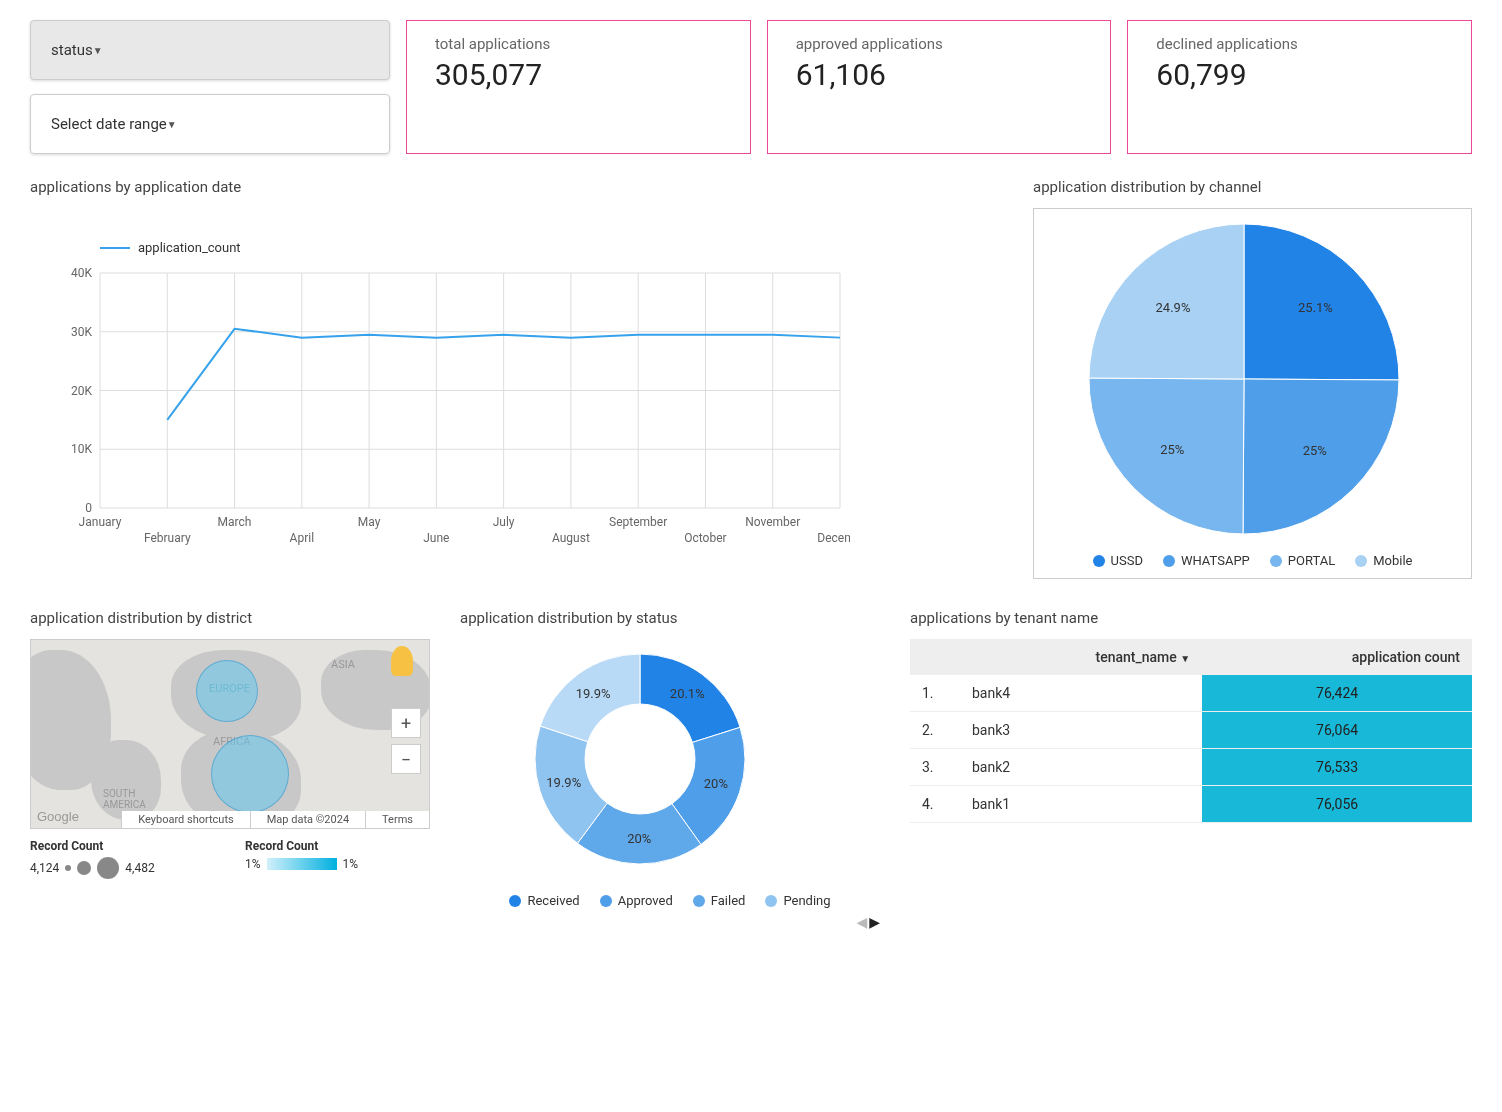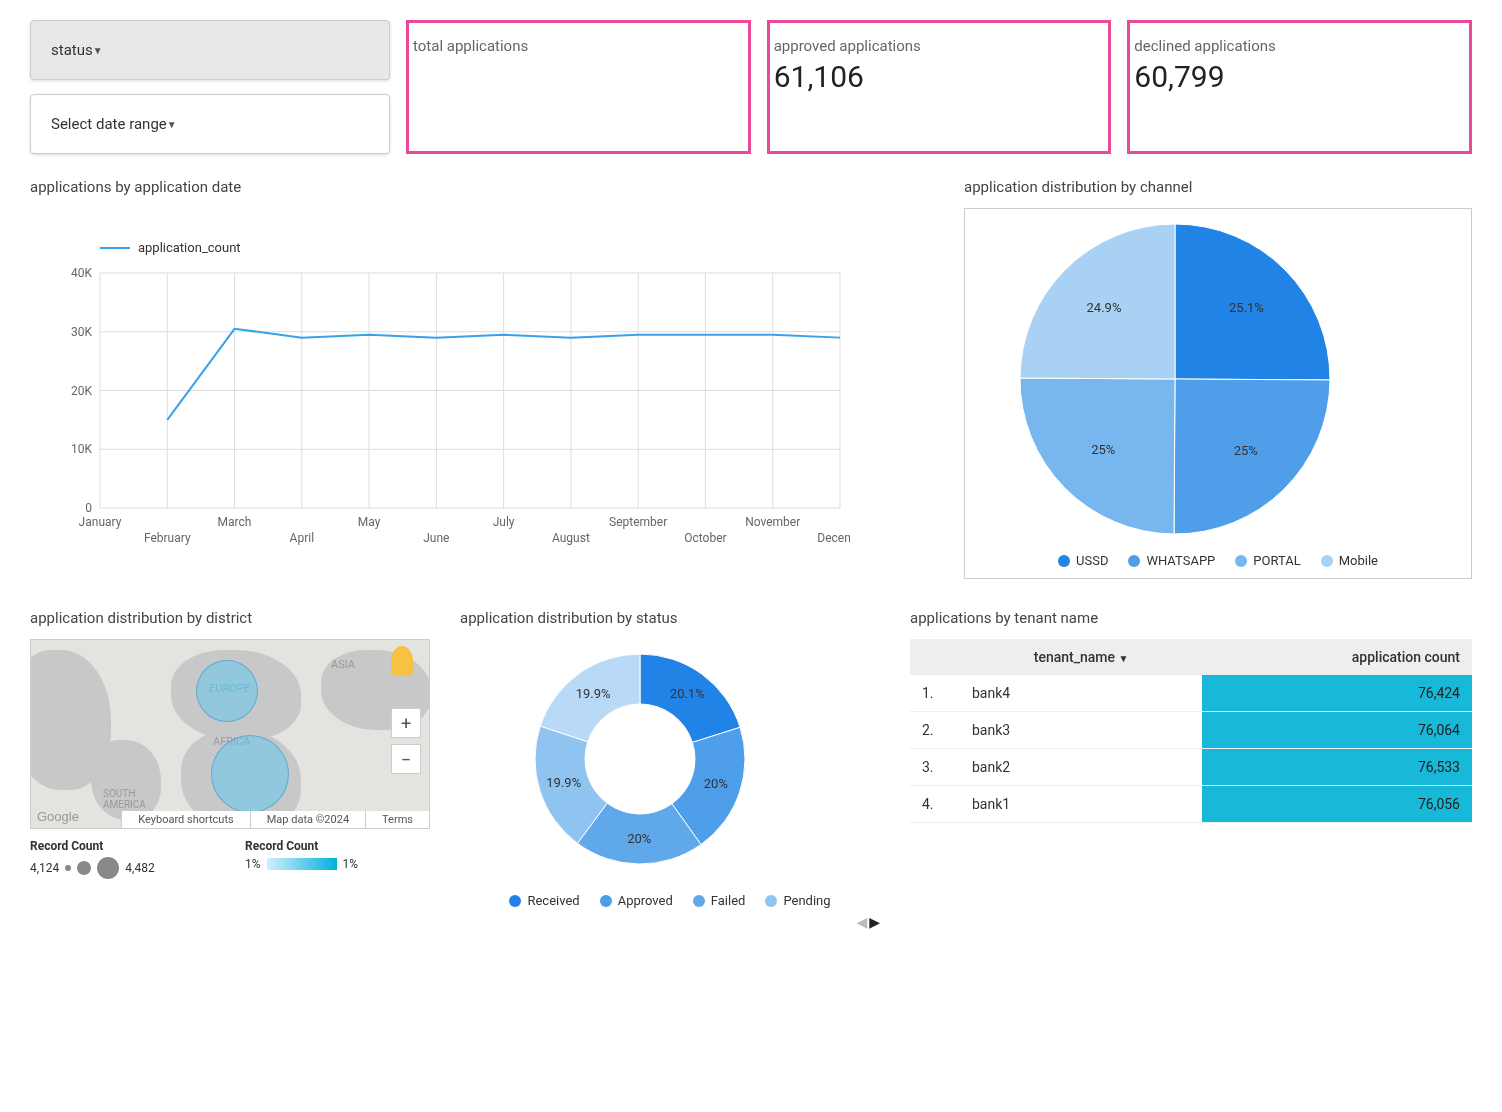--- a/index.html
+++ b/index.html
@@ -2,27 +2,27 @@
 <html><head>
 <meta charset="utf-8">
 <style>
 *{box-sizing:border-box;margin:0;padding:0;font-family:Roboto,Arial,sans-serif}
 body{background:#fff;padding:20px 30px;color:#333;width:1502px}
 .top-row{display:flex;gap:16px;margin-bottom:24px}
 .filters{display:flex;flex-direction:column;gap:14px;width:360px}
 .dropdown{border:1px solid #ccc;border-radius:4px;padding:20px 20px;font-size:15px;display:flex;justify-content:flex-start;align-items:center;cursor:pointer;box-shadow:0 1px 3px rgba(0,0,0,0.15)}
 .dropdown.status{background:#e8e8e8}
 .caret{font-size:10px;color:#555}
-.kpi-card{border:3px solid #ec4899;padding:14px 4px;flex:1}
+.kpi-card{border:1px solid #ec4899;padding:14px 28px;flex:1}
 .kpi-label{font-size:15px;color:#666;margin-bottom:4px}
 .kpi-value{font-size:30px;color:#222;font-weight:400}
 .section-title{font-size:15px;color:#444;margin-bottom:12px}
 .mid-row{display:flex;gap:30px;margin-bottom:30px}
 .line-chart-block{flex:1.6}
-.pie-chart-block{width:508px}
+.pie-chart-block{width:439px}
 .pie-container{border:1px solid #ccc;padding:10px}
 .legend-row{display:flex;justify-content:center;gap:20px;font-size:13px;margin-top:10px;flex-wrap:wrap}
 .legend-item{display:flex;align-items:center;gap:6px}
 .legend-dot{width:12px;height:12px;border-radius:50%}
 .bottom-row{display:flex;gap:30px}
 .map-block{width:400px}
 .map-box{background:#e5e3df;border:1px solid #ccc;height:190px;position:relative;overflow:hidden}
 .donut-block{width:420px}
 .table-block{flex:1}
 .map-land{position:absolute;background:#c8c8c8;border-radius:40% 50% 40% 50%}
@@ -31,24 +31,24 @@
 .map-btn{background:#fff;border:1px solid #ccc;width:30px;height:30px;display:flex;align-items:center;justify-content:center;font-size:18px;color:#555;cursor:pointer}
 .map-footer{position:absolute;bottom:0;right:0;background:#fff;font-size:11px;color:#555;display:flex}
 .map-footer span{border-left:1px solid #ccc;padding:2px 16px}
 .map-legend{display:flex;gap:30px;margin-top:10px;font-size:12px}
 .map-legend-col{flex:1}
 .map-legend-title{font-weight:bold;margin-bottom:4px}
 .size-legend{display:flex;align-items:center;gap:6px}
 .size-dot{background:#888;border-radius:50%}
 .gradient-bar{width:70px;height:12px;background:linear-gradient(to right,#d0f0fa,#00b0e0)}
 table{width:100%;border-collapse:collapse;font-size:14px}
-th{background:#eee;padding:10px 12px;text-align:center;font-weight:500;color:#333}
+th{background:#eee;padding:10px 12px;text-align:right;font-weight:500;color:#333}
 th.num,td.num{text-align:right}
 td{padding:10px 12px;border-bottom:1px solid #eee}
-td.count-cell{background:#18b8d8;color:#222;text-align:right;font-weight:400}
+td.count-cell{background:#18b8d8;color:#222;text-align:center;font-weight:400}
 .table-pager{display:flex;justify-content:flex-end;align-items:center;gap:18px;margin-top:24px;font-size:13px;color:#555}
 .pager-arrow{color:#aaa;font-size:16px;cursor:pointer}
 .donut-pager{display:flex;justify-content:flex-end;gap:2px;margin-top:6px}
 .donut-pager span{font-size:14px}
 .pegman{width:22px;height:30px;background:radial-gradient(circle at 50% 25%,#f7c244 40%,transparent 41%),linear-gradient(#f7c244,#f7c244);border-radius:50% 50% 20% 20%}
 .google-logo{position:absolute;bottom:4px;left:6px;font-size:13px;color:#999;font-weight:400;font-family:Arial}
 svg text{font-family:Roboto,Arial,sans-serif}
 </style>
 </head>
 <body>
@@ -59,20 +59,21 @@
       <span>status</span>
       <span class="caret">▼</span>
     </div>
     <div class="dropdown">
       <span>Select date range</span>
       <span class="caret">▼</span>
     </div>
   </div>
   <div class="kpi-card">
     <div class="kpi-label">total applications</div>
+    <div class="kpi-value">305,077</div>
   </div>
   <div class="kpi-card">
     <div class="kpi-label">approved applications</div>
     <div class="kpi-value">61,106</div>
   </div>
   <div class="kpi-card">
     <div class="kpi-label">declined applications</div>
     <div class="kpi-value">60,799</div>
   </div>
 </div>

